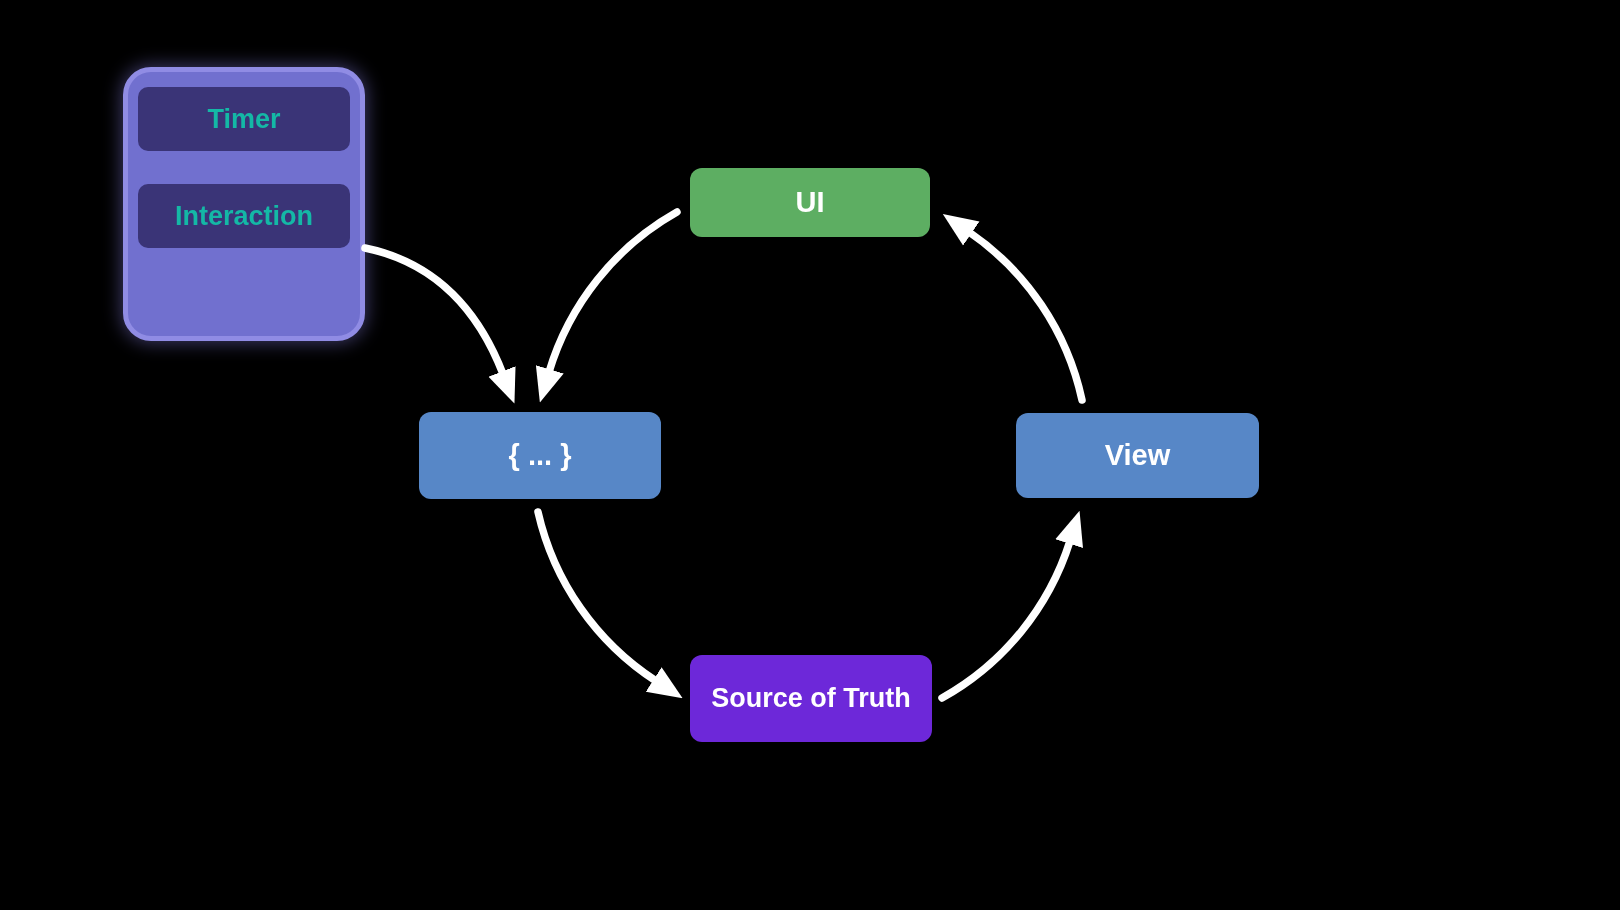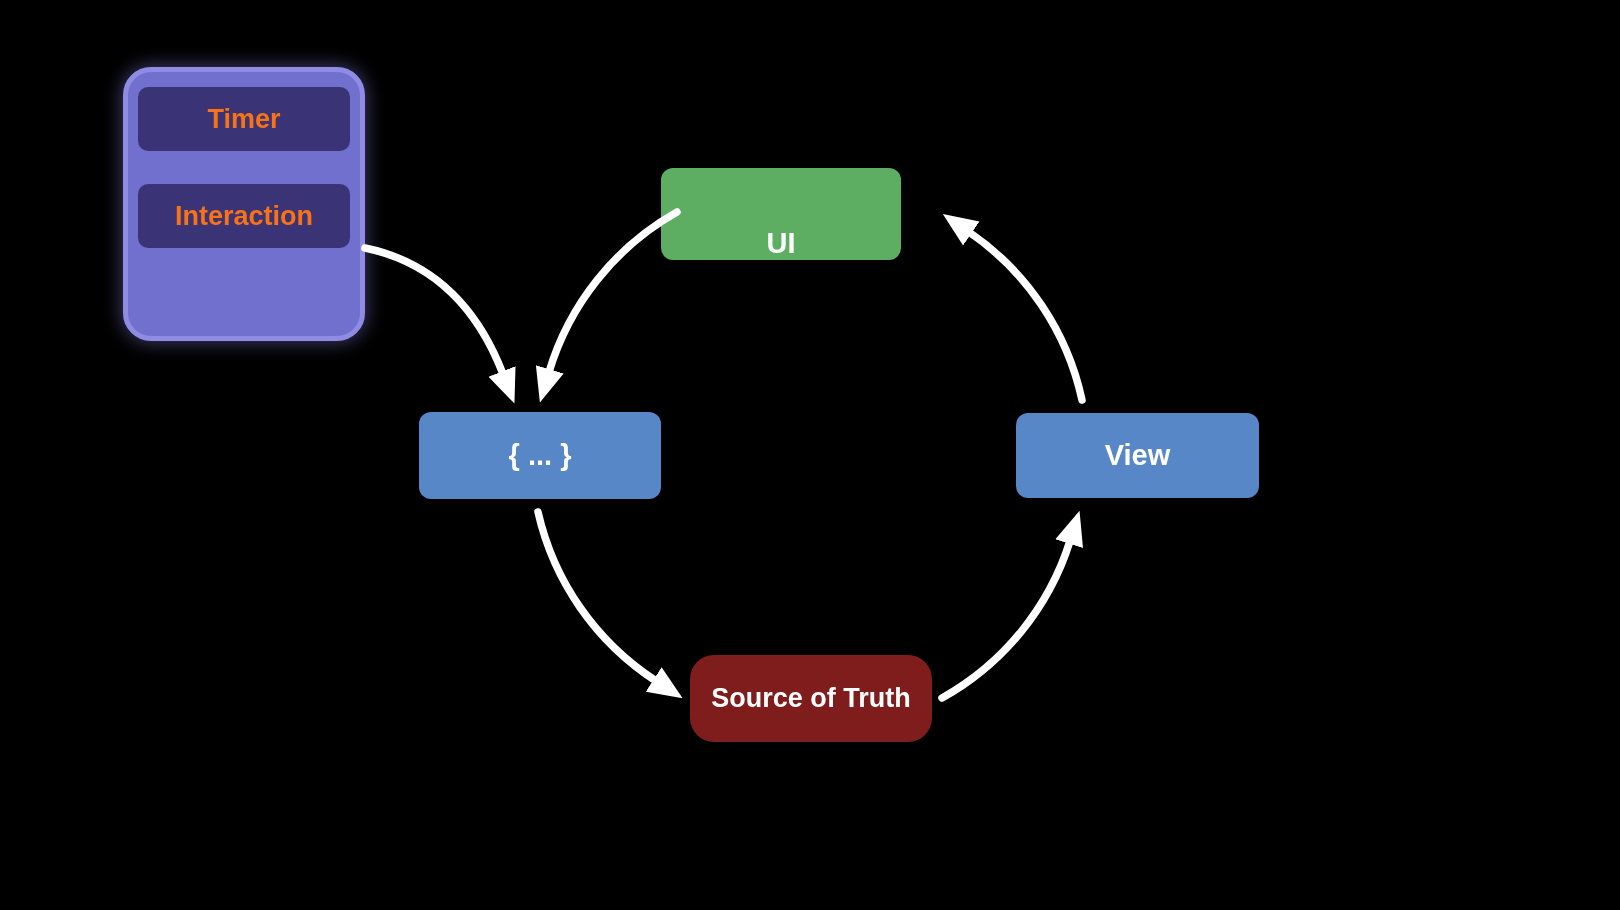--- a/index.html
+++ b/index.html
@@ -33,38 +33,38 @@
     box-shadow: 0 0 18px 2px rgba(130,125,220,0.45);
   }
   .event-item {
     width: 212px;
     height: 64px;
     flex: 0 0 64px;
     border-radius: 10px;
     display: flex;
     align-items: center;
     justify-content: center;
-    color: #f97316;
+    color: #14b8a6;
     font-size: 27px;
     font-weight: 600;
     white-space: nowrap;
   }
   
   .node {
     position: absolute;
     border-radius: 12px;
     display: flex;
     align-items: center;
     justify-content: center;
     color: #fff;
     font-weight: 600;
     font-size: 29px;
     white-space: nowrap;
   }
-  .node-ui     { left: 661px; top: 168px; width: 240px; height: 92px; align-items: flex-end; }
+  .node-ui     { left: 690px; top: 168px; width: 240px; height: 69px; }
   .node-state  { left: 419px; top: 412px; width: 242px; height: 87px; }
   .node-view   { left: 1016px; top: 413px; width: 243px; height: 85px; }
   .node-source { left: 690px; top: 655px; width: 242px; height: 87px; font-size: 27px; }
   
   .arrows {
     position: absolute;
     inset: 0;
     width: 1620px;
     height: 910px;
     pointer-events: none;
@@ -94,21 +94,21 @@
   </div>
 
   <div class="node node-state" style="background-color: rgb(87, 135, 199);">
     <span>{ ... }</span>
   </div>
 
   <div class="node node-view" style="background-color: rgb(87, 135, 199);">
     <span>View</span>
   </div>
 
-  <div class="node node-source" style="background-color: #7f1d1d; border-radius: 24px;">
+  <div class="node node-source" style="background-color: #6d28d9;">
     <span>Source of Truth</span>
   </div>
 
   <svg class="arrows" viewBox="0 0 1620 910" xmlns="http://www.w3.org/2000/svg">
     <defs>
       <marker id="ah" viewBox="0 0 10 10" refX="0.8" refY="5" markerWidth="4.6" markerHeight="4.6" orient="auto-start-reverse">
         <path d="M 0 0.8 L 10 5 L 0 9.2 z" fill="#ffffff"></path>
       </marker>
     </defs>
     <path class="flow" d="M 365 248 Q 462 268 503 374" marker-end="url(#ah)" stroke="#ffffff"></path>

